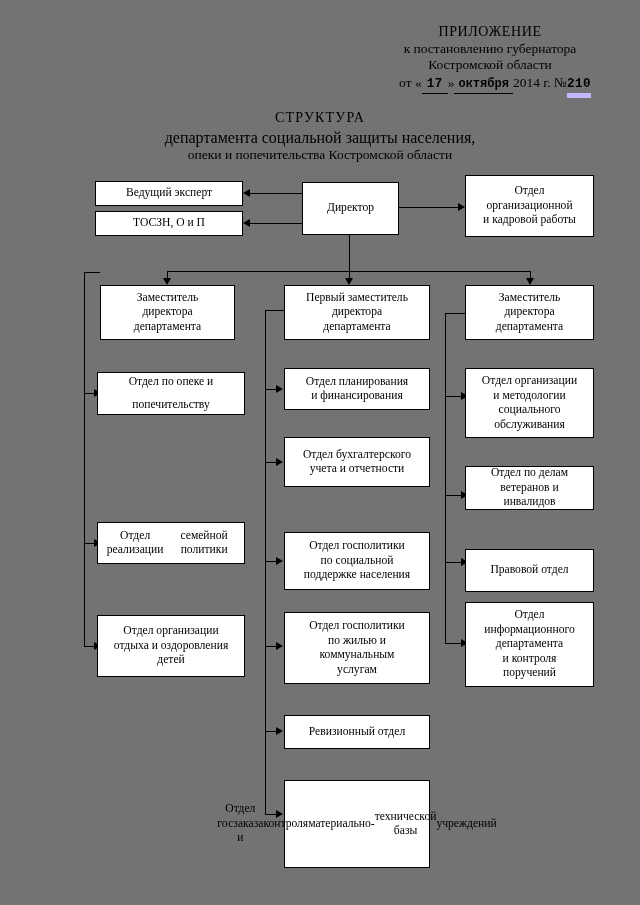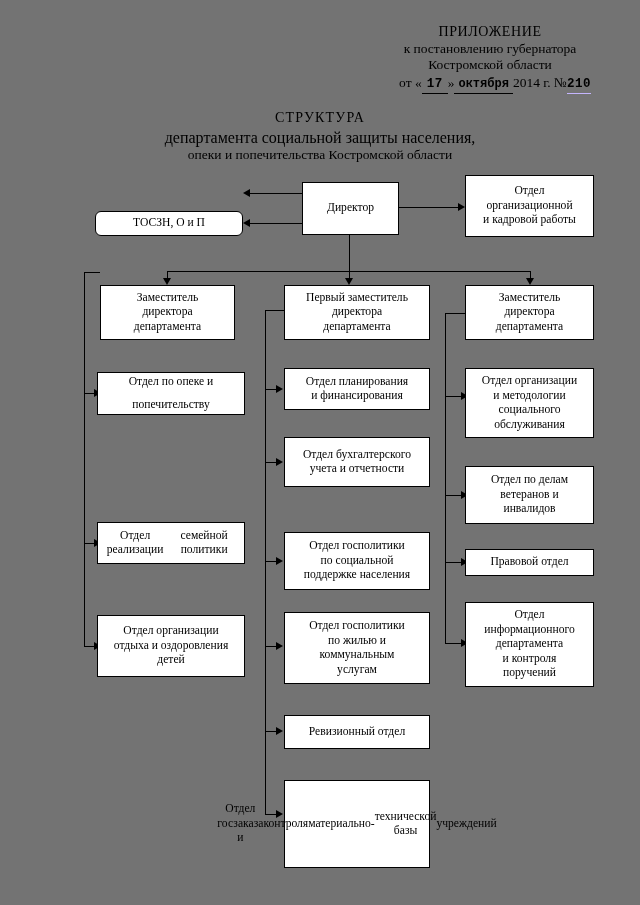--- a/index.html
+++ b/index.html
@@ -56,21 +56,21 @@
   #hdr-dateline .fill-wide {
     display: inline-block;
     border-bottom: 1px solid #000;
     padding: 0 4px;
     font-family: "Liberation Mono", "DejaVu Sans Mono", monospace;
     font-size: 12px;
     font-weight: bold;
   }
   #hdr-dateline .num {
     display: inline-block;
-    border-bottom: 1px solid #c4b5fd;
+    border-bottom: 5px solid #c4b5fd;
     font-family: "Liberation Mono", "DejaVu Sans Mono", monospace;
     font-size: 12.5px;
     font-weight: bold;
     letter-spacing: 0.5px;
   }
 
   
   #title-main {
     position: absolute;
     left: 0; top: 110px; width: 640px;
@@ -217,22 +217,25 @@
 
   <div class="ln h" style="left:445px; top:495px; width:20px;"></div>
   <div class="arw right" style="left:461px; top:491px;"></div>
 
   <div class="ln h" style="left:445px; top:562px; width:20px;"></div>
   <div class="arw right" style="left:461px; top:558px;"></div>
 
   <div class="ln h" style="left:445px; top:643px; width:20px;"></div>
   <div class="arw right" style="left:461px; top:639px;"></div>
 
-
-  <div class="node" style="left:95px; top:211px; width:148px; height:25px;border-radius:6px;">
+  <div class="node" style="left:95px; top:181px; width:148px; height:25px;">
+    <span>Ведущий эксперт</span>
+  </div>
+
+  <div class="node" style="left:95px; top:211px; width:148px; height:25px;">
     <span>ТОСЗН, О и П</span>
   </div>
 
   <div class="node" style="left:302px; top:182px; width:97px; height:53px;">
     <span>Директор</span>
   </div>
 
   <div class="node" style="left:465px; top:175px; width:129px; height:62px; flex-direction:column;">
     <span>Отдел</span>
     <span>организационной</span>
@@ -308,27 +311,27 @@
     <span>учреждений</span>
   </div>
 
   <div class="node" style="left:465px; top:368px; width:129px; height:70px; flex-direction:column;">
     <span>Отдел организации</span>
     <span>и методологии</span>
     <span>социального</span>
     <span>обслуживания</span>
   </div>
 
-  <div class="node" style="left:465px; top:466px; width:129px; height:58px; flex-direction:column;">
+  <div class="node" style="left:465px; top:466px; width:129px; height:44px; flex-direction:column;">
     <span>Отдел по делам</span>
     <span>ветеранов и</span>
     <span>инвалидов</span>
   </div>
 
-  <div class="node" style="left:465px; top:549px; width:129px; height:27px;">
+  <div class="node" style="left:465px; top:549px; width:129px; height:43px;">
     <span>Правовой отдел</span>
   </div>
 
   <div class="node" style="left:465px; top:602px; width:129px; height:85px; flex-direction:column;">
     <span>Отдел</span>
     <span>информационного</span>
     <span>департамента</span>
     <span>и контроля</span>
     <span>поручений</span>
   </div>

